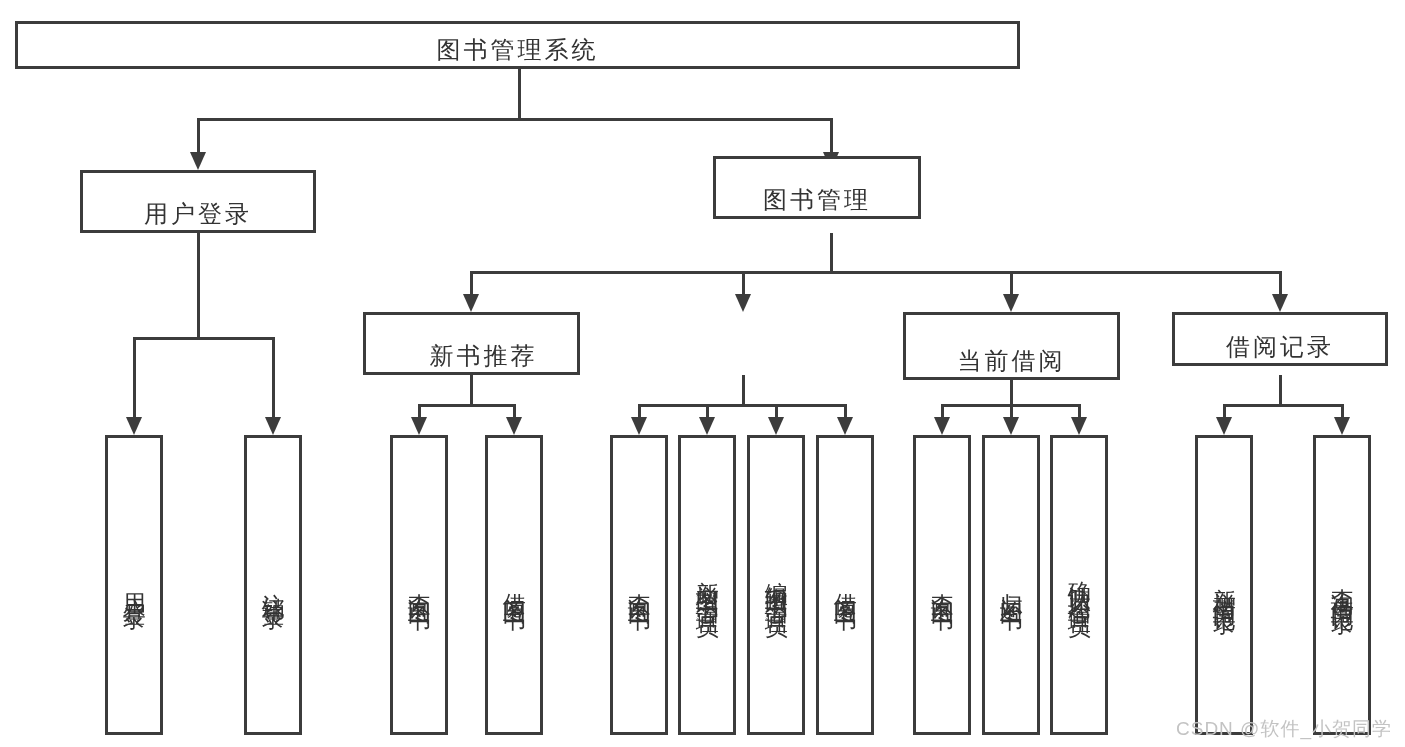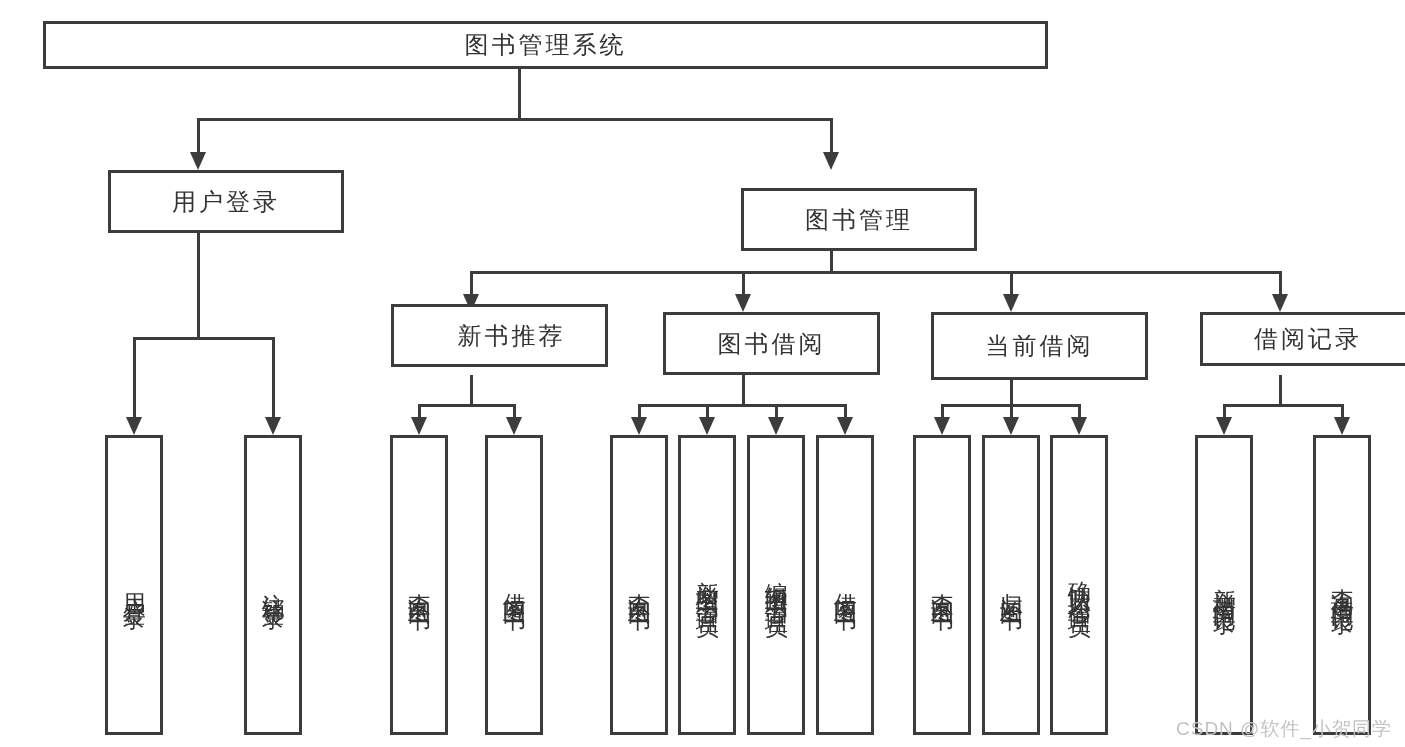--- a/index.html
+++ b/index.html
@@ -9,24 +9,23 @@
     --wm:#c3c3c3;
   }
   html,body{margin:0;padding:0;background:var(--bg);}
   .canvas{
     position:relative;width:1405px;height:747px;background:var(--bg);
     overflow:hidden;font-family:"Liberation Sans","DejaVu Sans",sans-serif;
   }
   .node{
     position:absolute;box-sizing:border-box;background:#fff;
     border:3px solid var(--line);
-    display:flex;align-items:center;justify-content:center;
+    display:flex;align-items:flex-end;justify-content:center;
     font-size:24px;letter-spacing:3px;color:var(--text);
     white-space:nowrap;
-    margin-left:28px;
   }
   .leaf{
     position:absolute;box-sizing:border-box;background:#fff;
     border:3px solid var(--line);
     width:58px;height:300px;top:435px;
     display:flex;align-items:center;justify-content:center;
   }
   .leaf span{
     writing-mode:vertical-rl;text-orientation:mixed;
     font-size:23px;letter-spacing:5px;line-height:1.1;
@@ -103,29 +102,26 @@
       <div class="carrow" style="left: 1334px; top: 417px;"></div>
     </div>
 
   <div class="node" style="left:15px;top:21px;width:1005px;height:48px;">
     <span>图书管理系统</span>
   </div>
 
   <div class="node" style="left:80px;top:170px;width:236px;height:63px;">
     <span>用户登录</span>
   </div>
-  <div class="node" style="left:713px;top:188px;width:236px;height:63px;">
+  <div class="node" style="left:713px;top:156px;width:208px;height:63px;">
     <span>图书管理</span>
   </div>
 
-  <div class="node" style="left:363px;top:304px;width:217px;height:63px;padding-left:24px;">
+  <div class="node" style="left:363px;top:312px;width:217px;height:63px;padding-left:24px;">
     <span>新书推荐</span>
-  </div>
-  <div class="node" style="left:635px;top:312px;width:217px;height:63px;">
-    <span>图书借阅</span>
   </div>
   <div class="node" style="left:903px;top:312px;width:217px;height:68px;">
     <span>当前借阅</span>
   </div>
   <div class="node" style="left:1172px;top:312px;width:216px;height:54px;">
     <span>借阅记录</span>
   </div>
 
   <div class="leaf" style="left:105px;">
     <span>用户登录</span>

